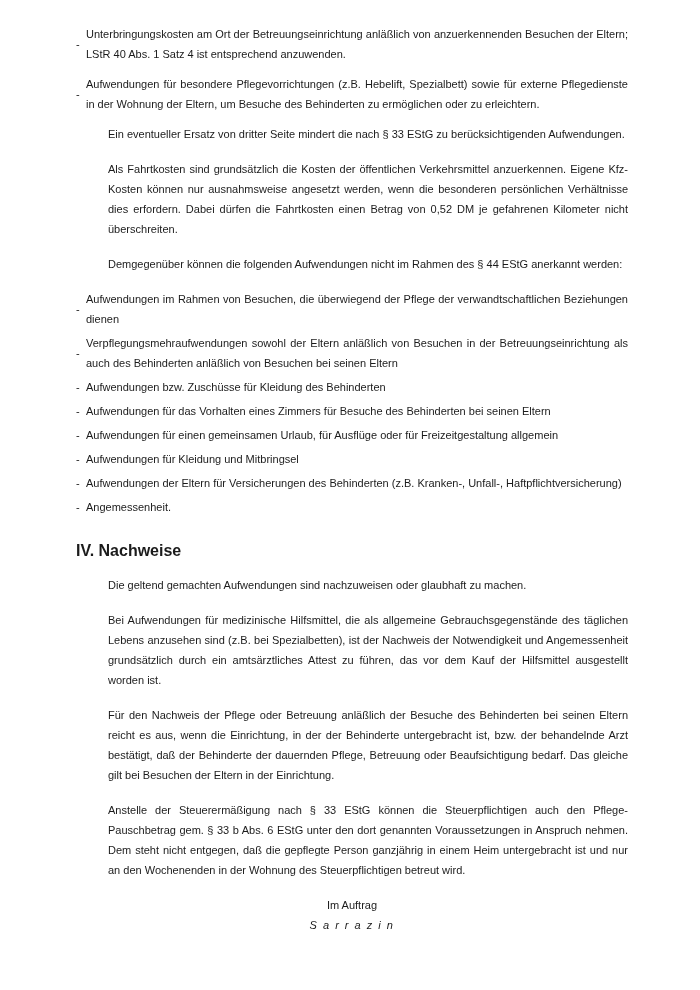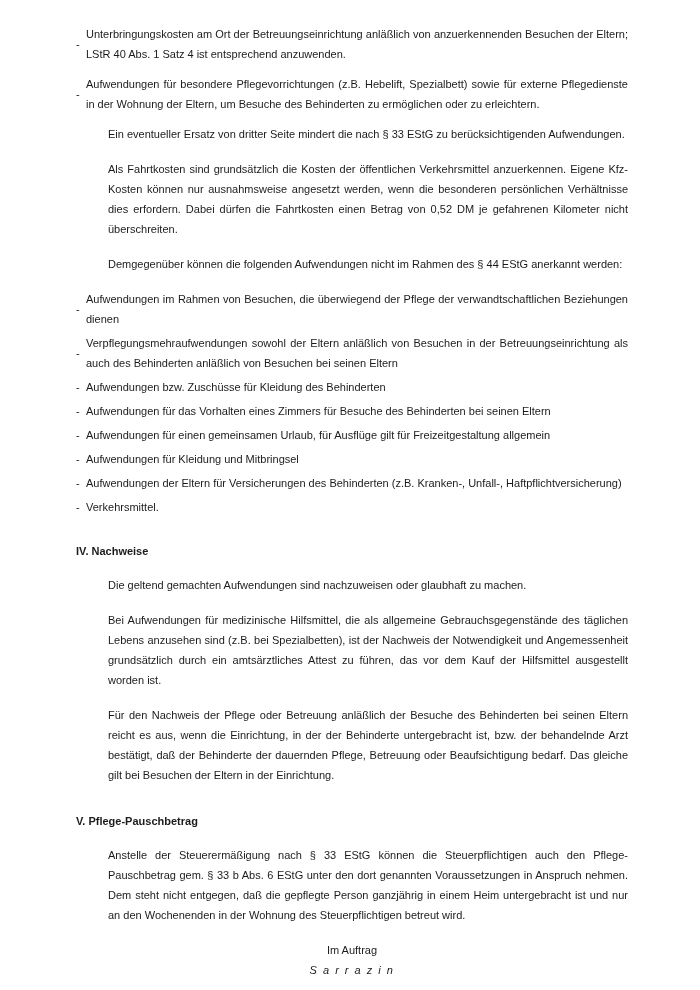--- a/index.html
+++ b/index.html
@@ -22,21 +22,21 @@
   li.dash-item .dash { flex: 0 0 10px; }
   li.dash-item .txt { flex: 1 1 auto; text-align: justify; }
 
   ul.list-top { margin-bottom: 6px; }
   ul.list-top li.dash-item { margin-bottom: 10px; }
 
   ul.list-main { margin: 10px 0 24px 0; }
   ul.list-main li.dash-item { margin-bottom: 4px; }
 
   h2.section-heading {
-    font-size: 11px;
+    font-size: 16px;
     font-weight: bold;
     margin: 26px 0 14px 0;
   }
   h2.section-heading.first { margin-top: 20px; }
 
   .closing { text-align: center; margin-top: 10px; }
   .closing .line { }
   .closing .signature { letter-spacing: 1.5px; font-style: italic; }
 </style>
 </head>
@@ -73,45 +73,44 @@
     <li class="dash-item">
       <span class="dash">-</span>
       <span class="txt">Aufwendungen bzw. Zuschüsse für Kleidung des Behinderten</span>
     </li>
     <li class="dash-item">
       <span class="dash">-</span>
       <span class="txt">Aufwendungen für das Vorhalten eines Zimmers für Besuche des Behinderten bei seinen Eltern</span>
     </li>
     <li class="dash-item">
       <span class="dash">-</span>
-      <span class="txt">Aufwendungen für einen gemeinsamen Urlaub, für Ausflüge gilt für Freizeitgestaltung allgemein</span>
+      <span class="txt">Aufwendungen für einen gemeinsamen Urlaub, für Ausflüge oder für Freizeitgestaltung allgemein</span>
     </li>
     <li class="dash-item">
       <span class="dash">-</span>
       <span class="txt">Aufwendungen für Kleidung und Mitbringsel</span>
     </li>
     <li class="dash-item">
       <span class="dash">-</span>
       <span class="txt">Aufwendungen der Eltern für Versicherungen des Behinderten (z.B. Kranken-, Unfall-, Haftpflichtversicherung)</span>
     </li>
     <li class="dash-item">
       <span class="dash">-</span>
-      <span class="txt">Verkehrsmittel.</span>
+      <span class="txt">Angemessenheit.</span>
     </li>
   </ul>
 
   <h2 class="section-heading first">IV. Nachweise</h2>
 
   <p class="para">Die geltend gemachten Aufwendungen sind nachzuweisen oder glaubhaft zu machen.</p>
 
   <p class="para">Bei Aufwendungen für medizinische Hilfsmittel, die als allgemeine Gebrauchsgegenstände des täglichen Lebens anzusehen sind (z.B. bei Spezialbetten), ist der Nachweis der Notwendigkeit und Angemessenheit grundsätzlich durch ein amtsärztliches Attest zu führen, das vor dem Kauf der Hilfsmittel ausgestellt worden ist.</p>
 
   <p class="para">Für den Nachweis der Pflege oder Betreuung anläßlich der Besuche des Behinderten bei seinen Eltern reicht es aus, wenn die Einrichtung, in der der Behinderte untergebracht ist, bzw. der behandelnde Arzt bestätigt, daß der Behinderte der dauernden Pflege, Betreuung oder Beaufsichtigung bedarf. Das gleiche gilt bei Besuchen der Eltern in der Einrichtung.</p>
 
-  <h2 class="section-heading">V. Pflege-Pauschbetrag</h2>
 
   <p class="para">Anstelle der Steuerermäßigung nach § 33 EStG können die Steuerpflichtigen auch den Pflege-Pauschbetrag gem. § 33 b Abs. 6 EStG unter den dort genannten Voraussetzungen in Anspruch nehmen. Dem steht nicht entgegen, daß die gepflegte Person ganzjährig in einem Heim untergebracht ist und nur an den Wochenenden in der Wohnung des Steuerpflichtigen betreut wird.</p>
 
   <div class="closing">
     <div class="line">Im Auftrag</div>
     <div class="signature">S a r r a z i n</div>
   </div>
 
 </div>
 

